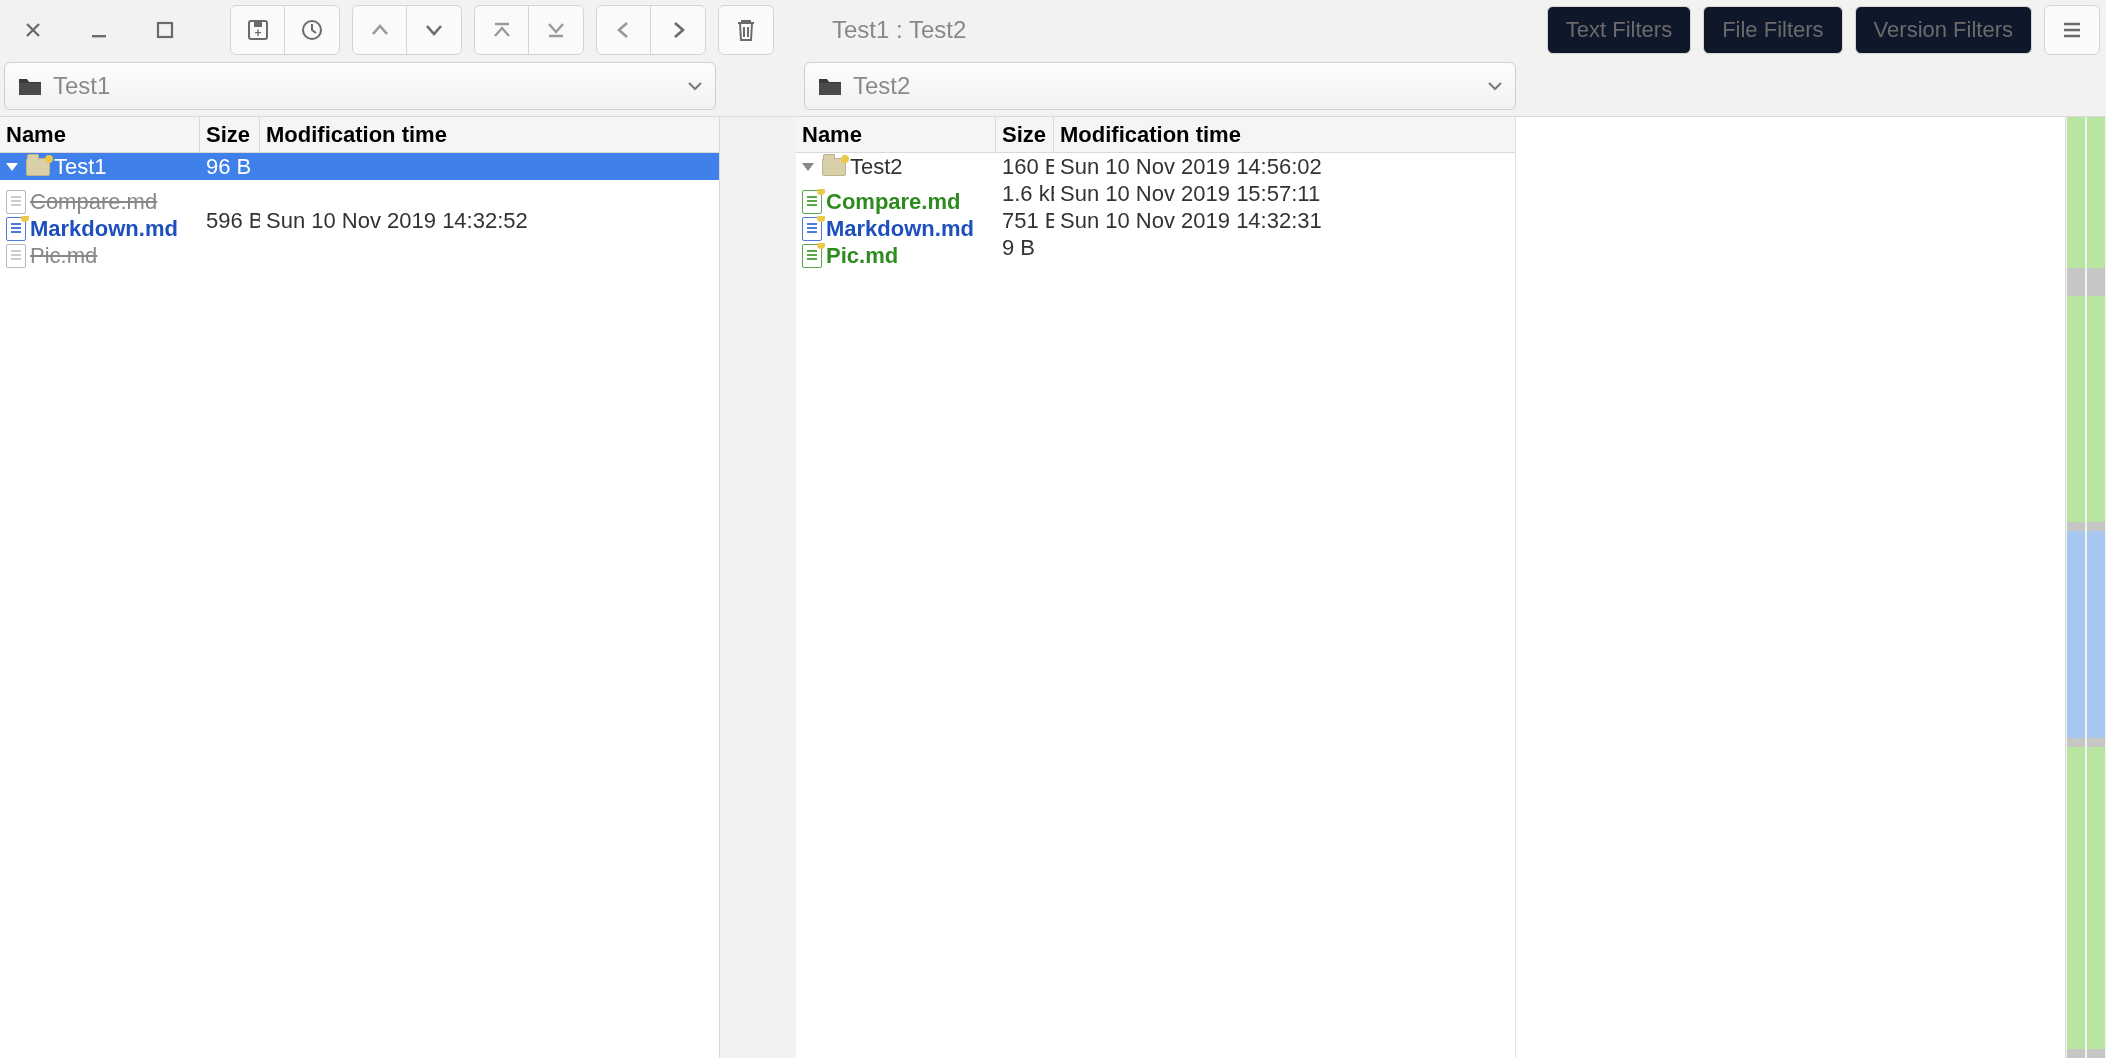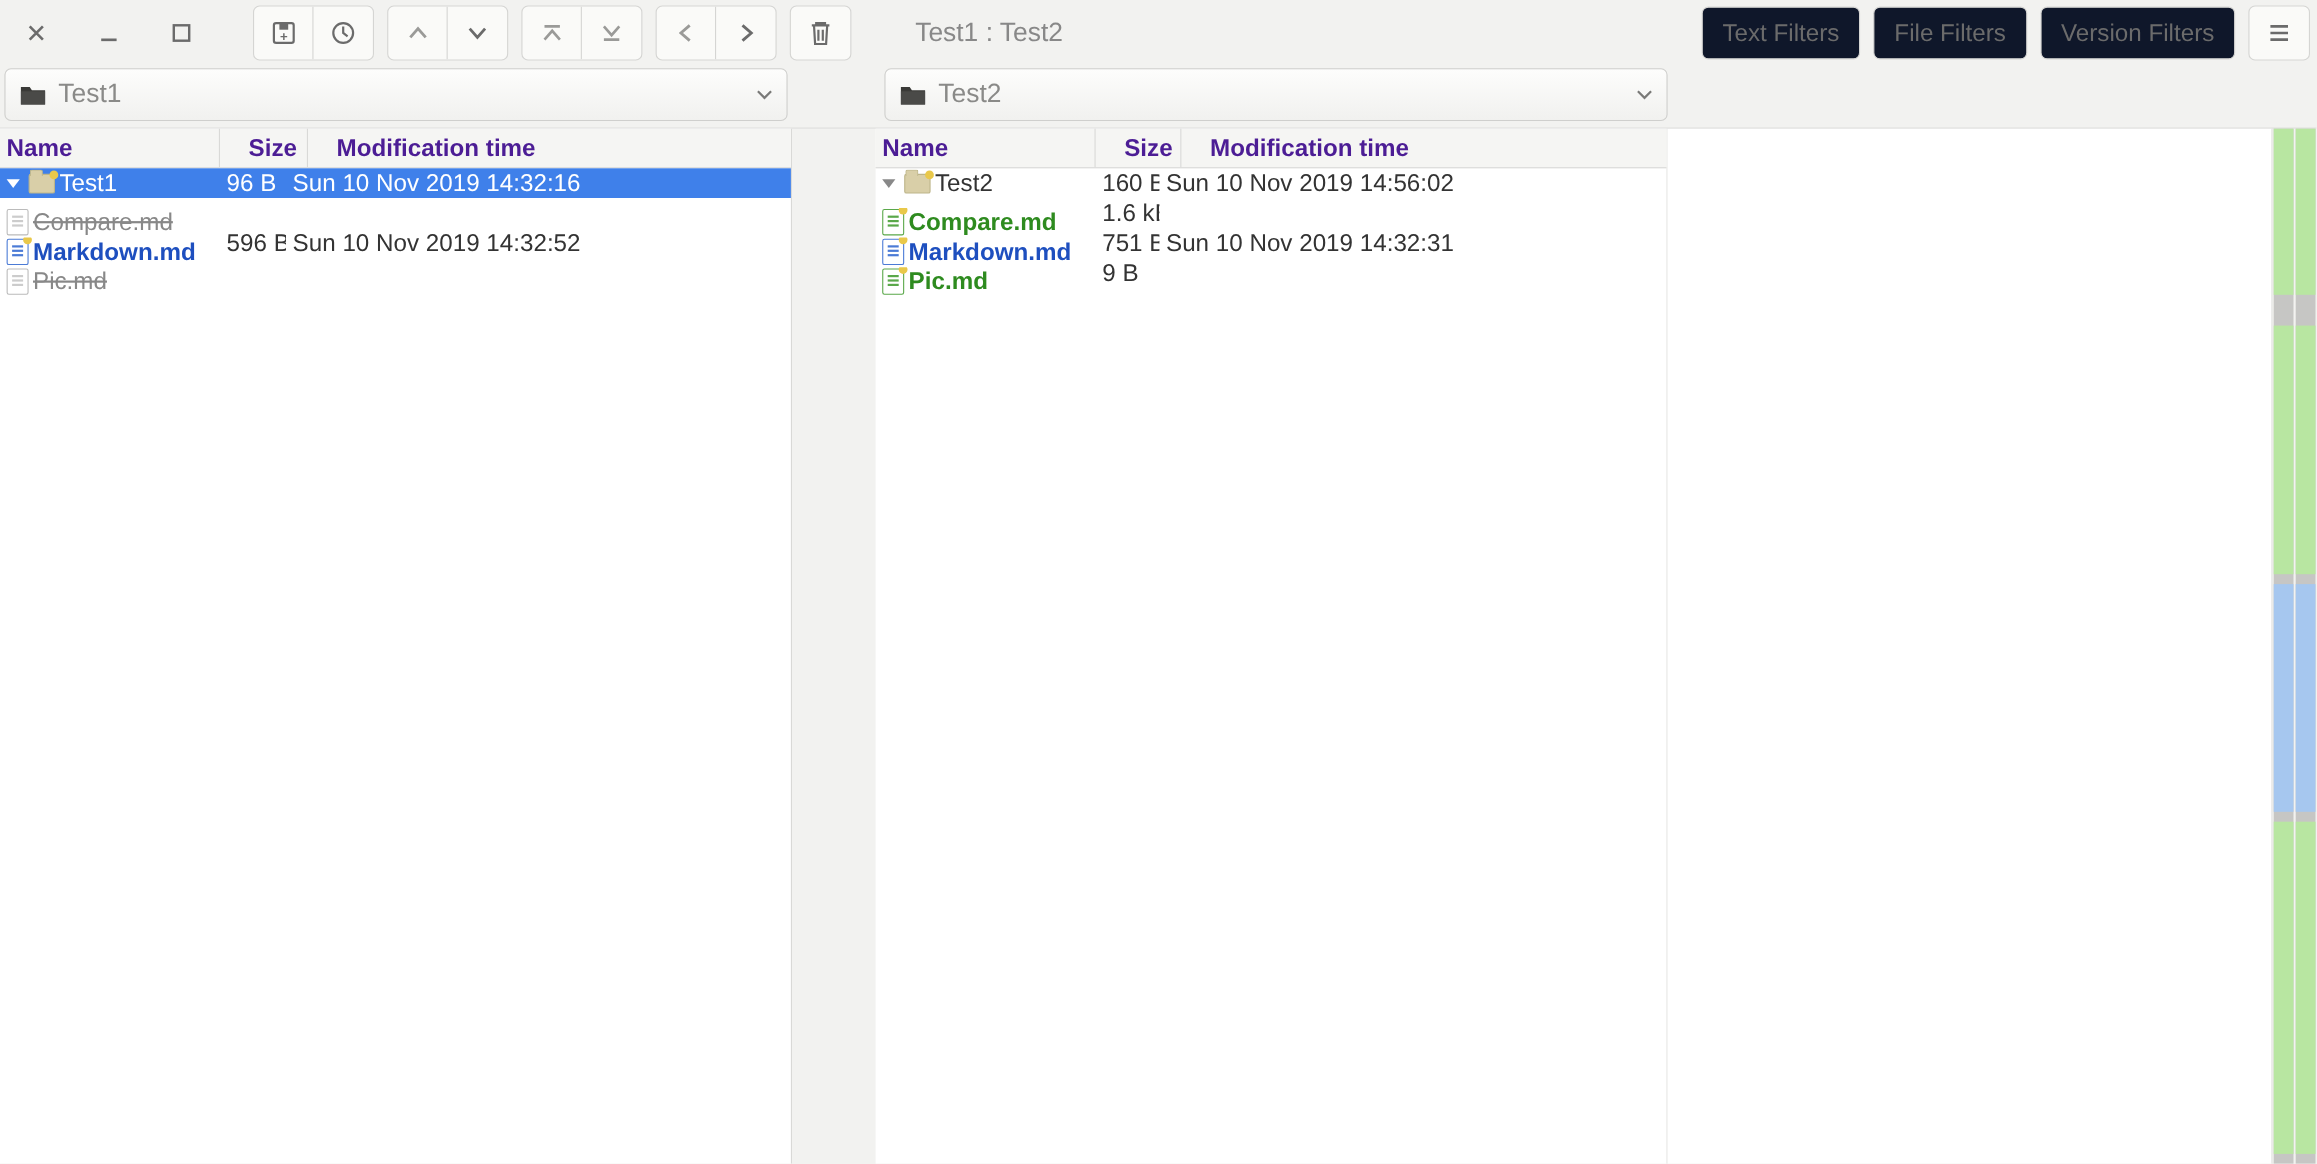--- a/index.html
+++ b/index.html
@@ -89,22 +89,21 @@
   .pane-right { width: 720px; border-right: 1px solid #e2e2e0; }
   .overview   { flex: 1; background: #fff; border-right:1px solid #d9d9d7; }
 
   .hdr {
     display: flex;
     background: #f5f5f3;
     border-bottom: 1px solid #d9d9d7;
     height: 36px;
     align-items: center;
     font-weight: 600;
-    color: #4c1d95;
-    gap: 20px;
+    color: #000000;
   }
   .hdr > div { border-right: 1px solid #d9d9d7; padding: 0 6px; height: 100%; display:flex; align-items:center; }
   .hdr > div:last-child { border-right: none; }
 
   .row {
     display: flex;
     align-items: center;
     height: 27px;
     padding: 0;
   }
@@ -330,21 +329,20 @@
     <div id="left-rows">
         <div class="row selected">
           <div class="cell name-cell colL-name indent0">
             <span class="caret"></span>
             <span class="ficon folder">
               <span class="star"></span>
             </span>
             <span>Test1</span>
           </div>
           <div class="cell colL-size">96 B</div>
-          <div class="cell colL-mod">Sun 10 Nov 2019 14:32:16</div>
         </div>
         <div class="row">
           <div class="cell name-cell colL-name indent1">
             <span class="ficon doc "></span>
             <span class="txt-strike">Compare.md</span>
           </div>
           <div class="cell colL-size"></div>
           <div class="cell colL-mod"></div>
         </div>
         <div class="row">
@@ -389,20 +387,21 @@
           <div class="cell colR-mod">Sun 10 Nov 2019 14:56:02</div>
         </div>
         <div class="row">
           <div class="cell name-cell colR-name indent1">
             <span class="ficon doc green">
               <span class="star"></span>
             </span>
             <span class="txt-green">Compare.md</span>
           </div>
           <div class="cell colR-size">1.6 kB</div>
+          <div class="cell colR-mod">Sun 10 Nov 2019 15:57:11</div>
         </div>
         <div class="row">
           <div class="cell name-cell colR-name indent1">
             <span class="ficon doc blue">
               <span class="star"></span>
             </span>
             <span class="txt-blue">Markdown.md</span>
           </div>
           <div class="cell colR-size">751 B</div>
           <div class="cell colR-mod">Sun 10 Nov 2019 14:32:31</div>

